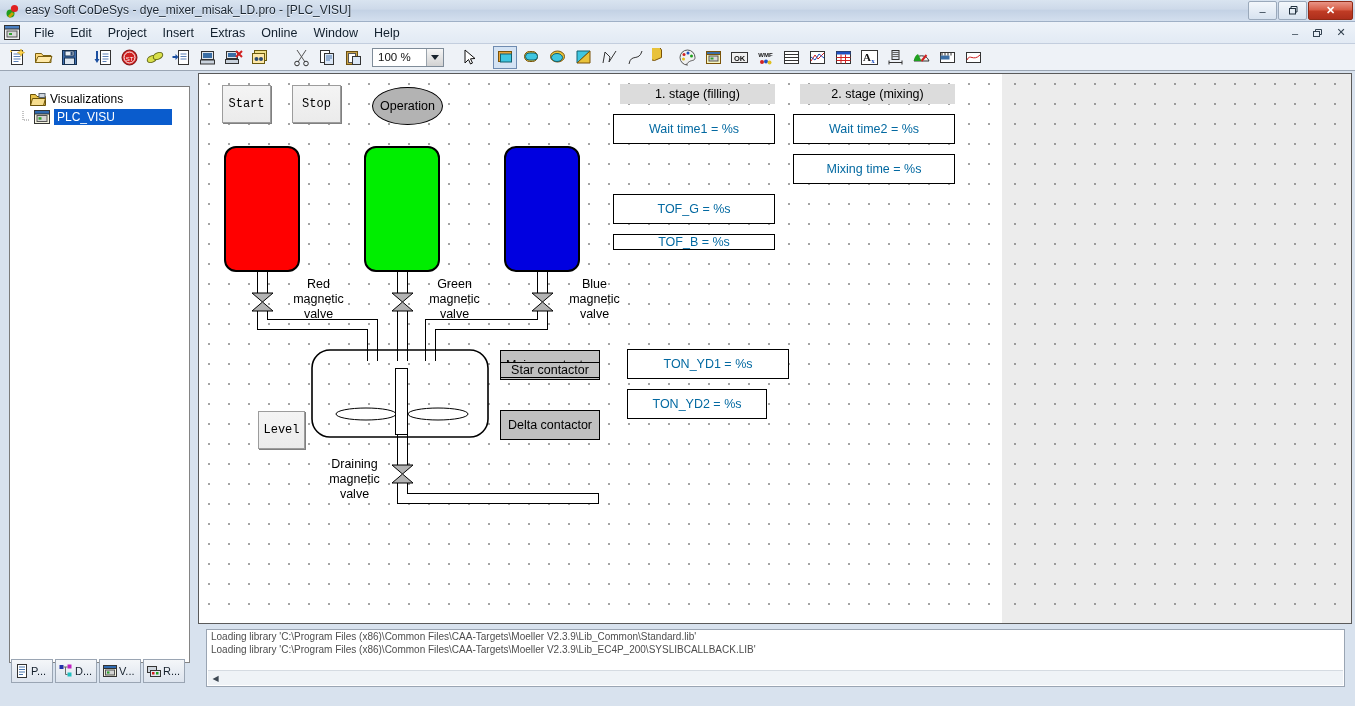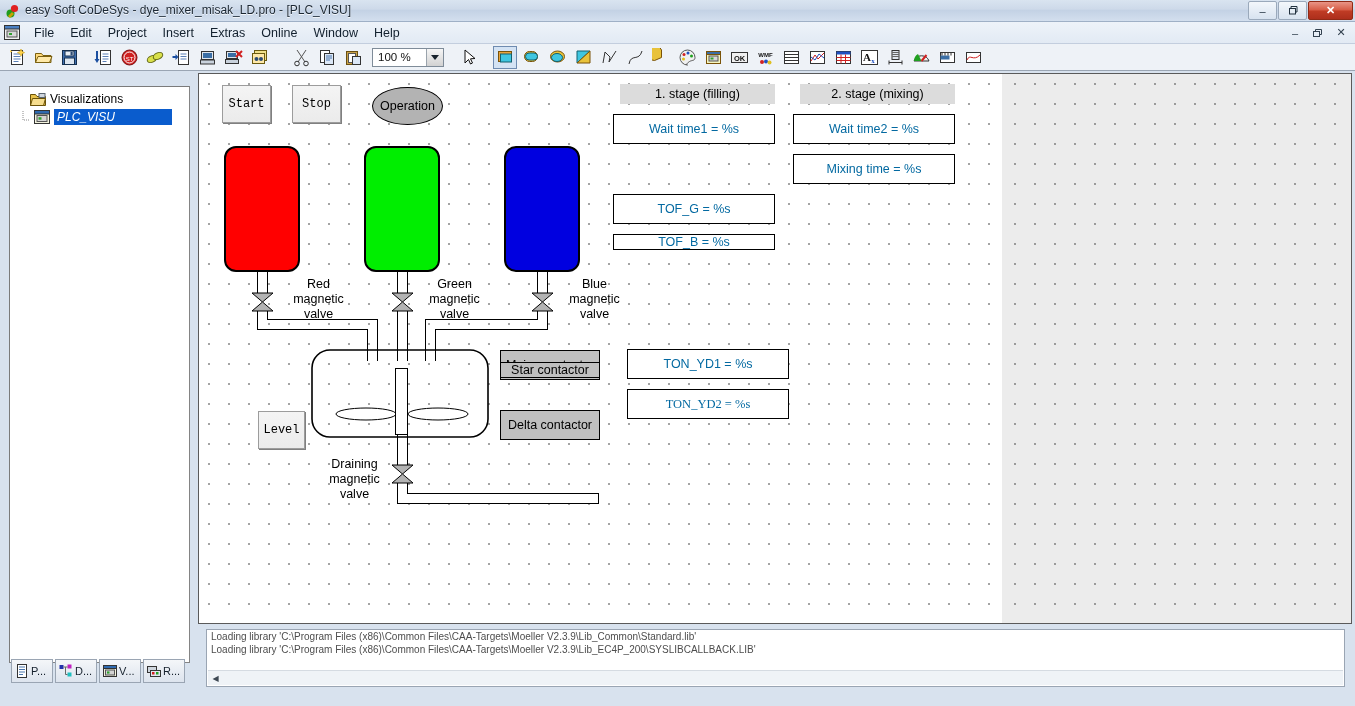--- a/index.html
+++ b/index.html
@@ -130,21 +130,21 @@
     position:absolute; left:2px; top:10px; width:188px; height:608px;
     background:#d8e2ee;
   }
   #tree {
     position:absolute; left:4px; top:3px; width:181px; height:577px;
     background:#fff; border:1px solid #848484;
     border-top-color:#7b7b7b; border-left-color:#7b7b7b;
     overflow:hidden;
   }
   .tnode { display:flex; align-items:center; height:18px; font-size:12px; color:#000; padding-left:20px;}
-  .tnode.child { padding-left:10px;font-style:italic; }
+  .tnode.child { padding-left:10px; }
   .tnode .tlabel { margin-left:4px; white-space:nowrap; }
   .tnode.selected .tlabel {
     background:#0a5ccd; color:#fff; padding:1px 2px 1px 3px;
     width:118px;
   }
   .folder-icon {
     width:16px;height:13px;position:relative;flex:0 0 16px;
   }
   .visu-icon { width:16px;height:14px;position:relative;flex:0 0 16px;}
   .dashline { width:14px; height:12px; position:relative; flex:0 0 14px;}
@@ -765,21 +765,21 @@
       <div class="vhdr" style="left:421px; top:10px; width:155px; height:20px;">1. stage (filling)</div>
       <div class="vfield" style="left:414px; top:40px; width:162px; height:30px;">Wait time1 = %s</div>
       <div class="vfield" style="left:414px; top:120px; width:162px; height:30px;">TOF_G = %s</div>
       <div class="vfield" style="left:414px; top:160px; width:162px; height:16px;">TOF_B = %s</div>
 
       <div class="vhdr" style="left:601px; top:10px; width:155px; height:20px;">2. stage (mixing)</div>
       <div class="vfield" style="left:594px; top:40px; width:162px; height:30px;">Wait time2 = %s</div>
       <div class="vfield" style="left:594px; top:80px; width:162px; height:30px;">Mixing time = %s</div>
 
       <div class="vfield" style="left:428px; top:275px; width:162px; height:30px;">TON_YD1 = %s</div>
-      <div class="vfield" style="left:428px; top:315px; width:162px; height:30px;font-family:Liberation Serif, serif;">TON_YD2 = %s</div>
+      <div class="vfield" style="left:428px; top:315px; width:140px; height:30px;">TON_YD2 = %s</div>
     </div>
 
     <div id="logwin">
       <div id="logbox">
         <div class="logline">Loading library 'C:\Program Files (x86)\Common Files\CAA-Targets\Moeller V2.3.9\Lib_Common\Standard.lib'</div>
         <div class="logline">Loading library 'C:\Program Files (x86)\Common Files\CAA-Targets\Moeller V2.3.9\Lib_EC4P_200\SYSLIBCALLBACK.LIB'</div>
         <div id="logscroll">
           <div class="sarrow">◀</div>
         </div>
       </div>

